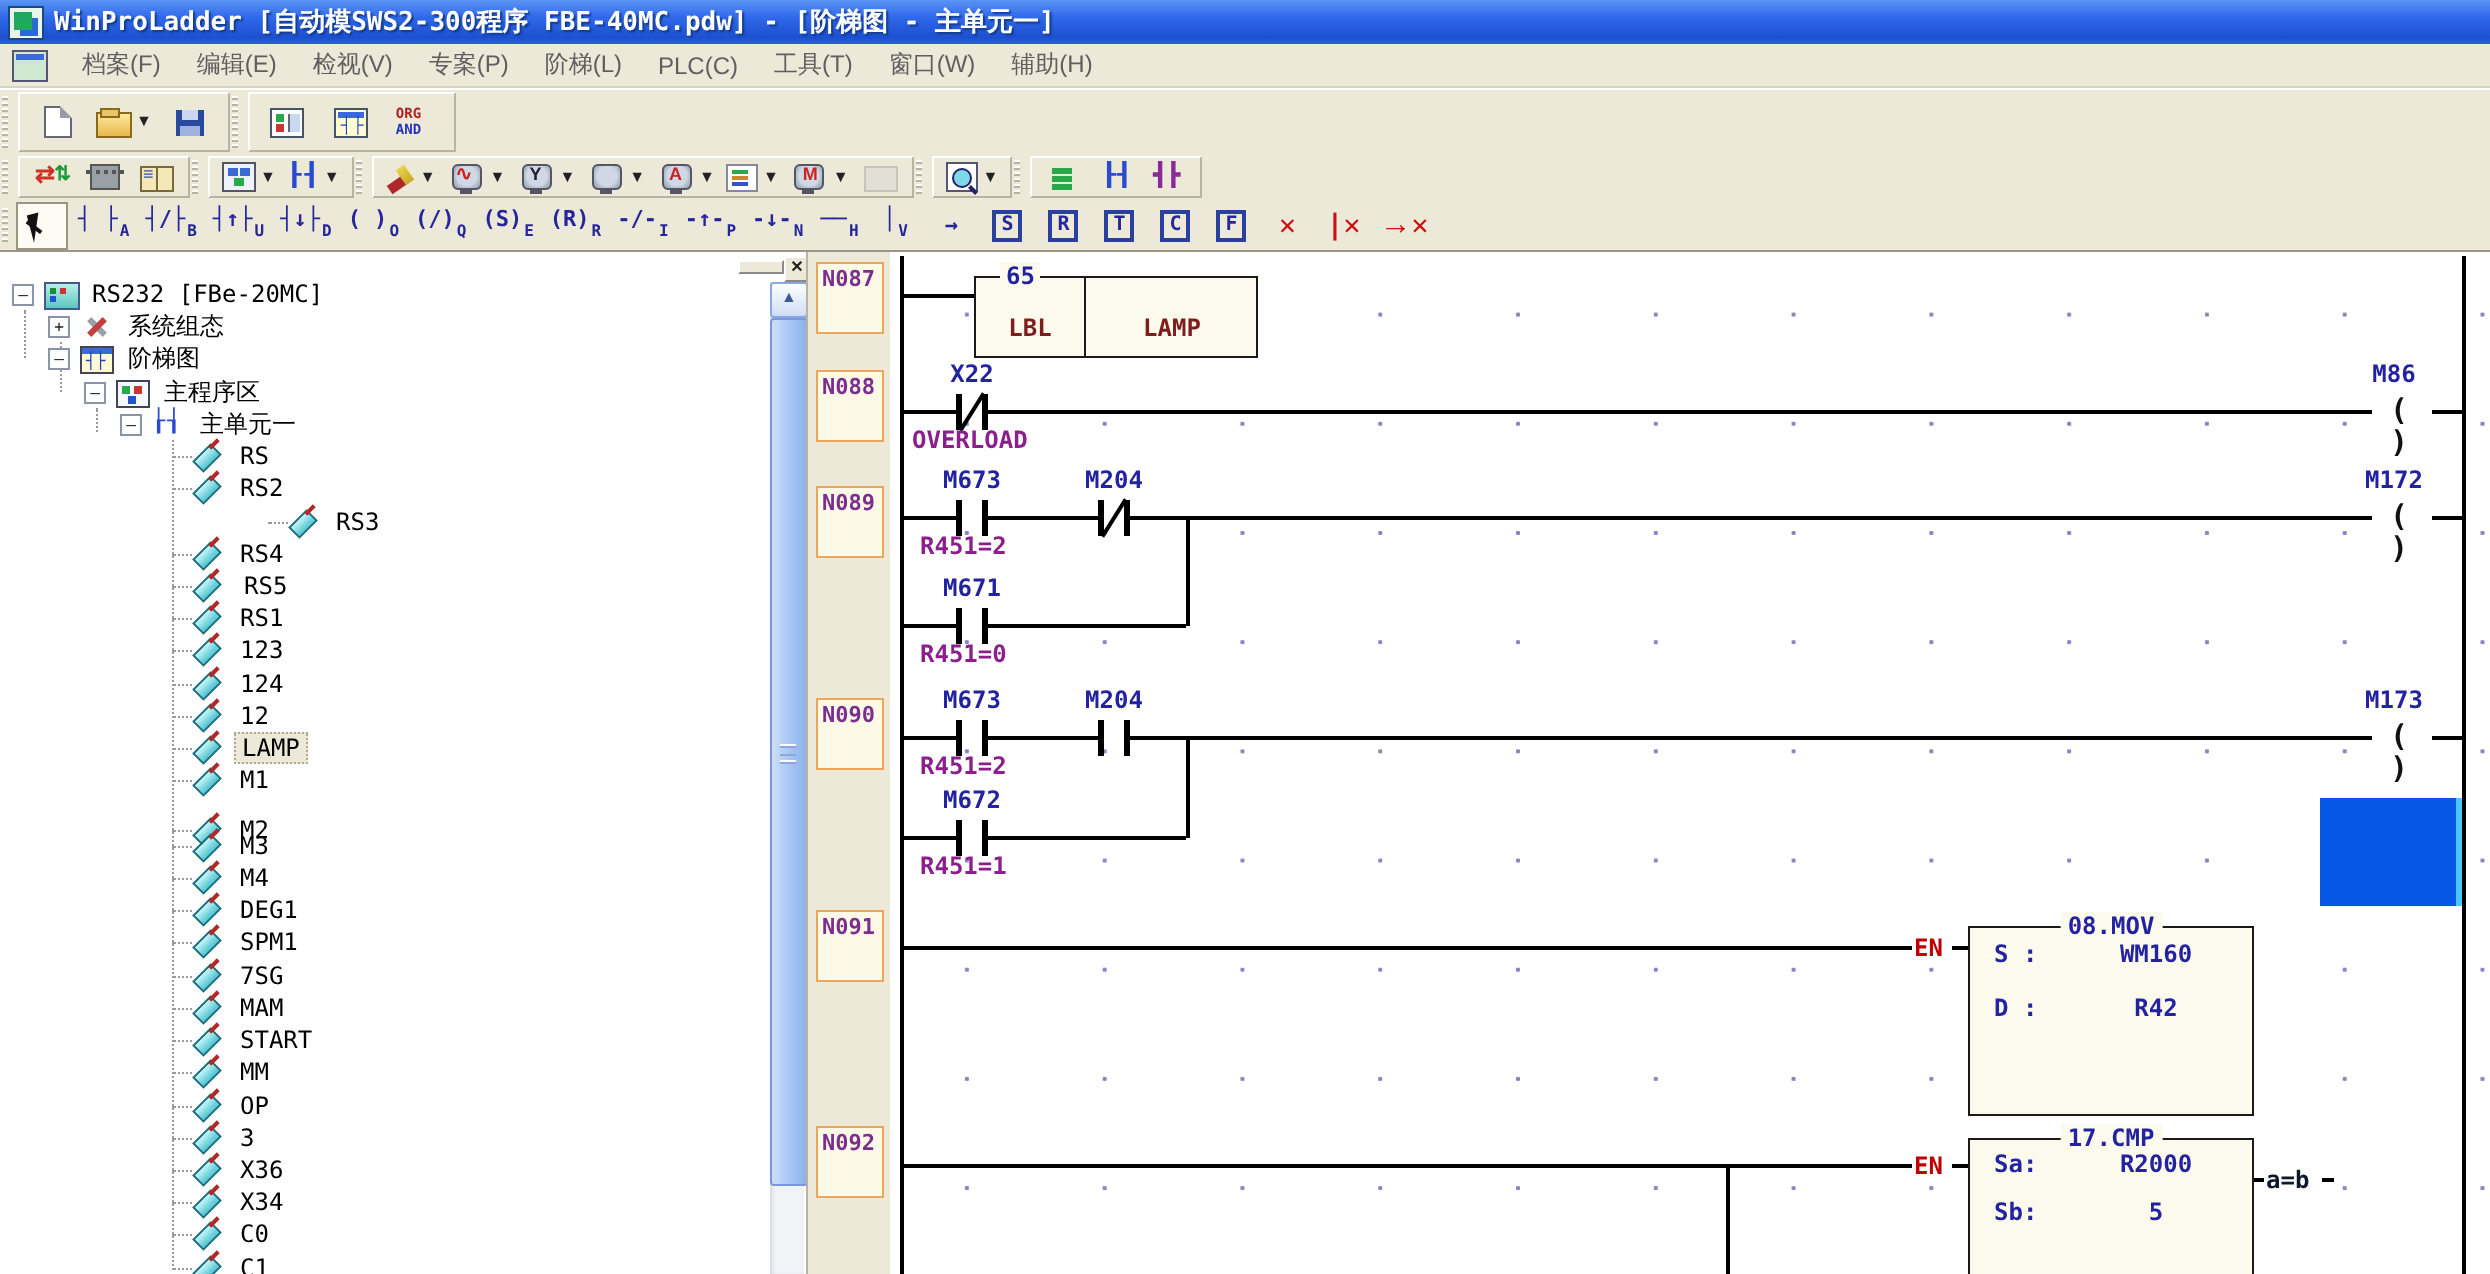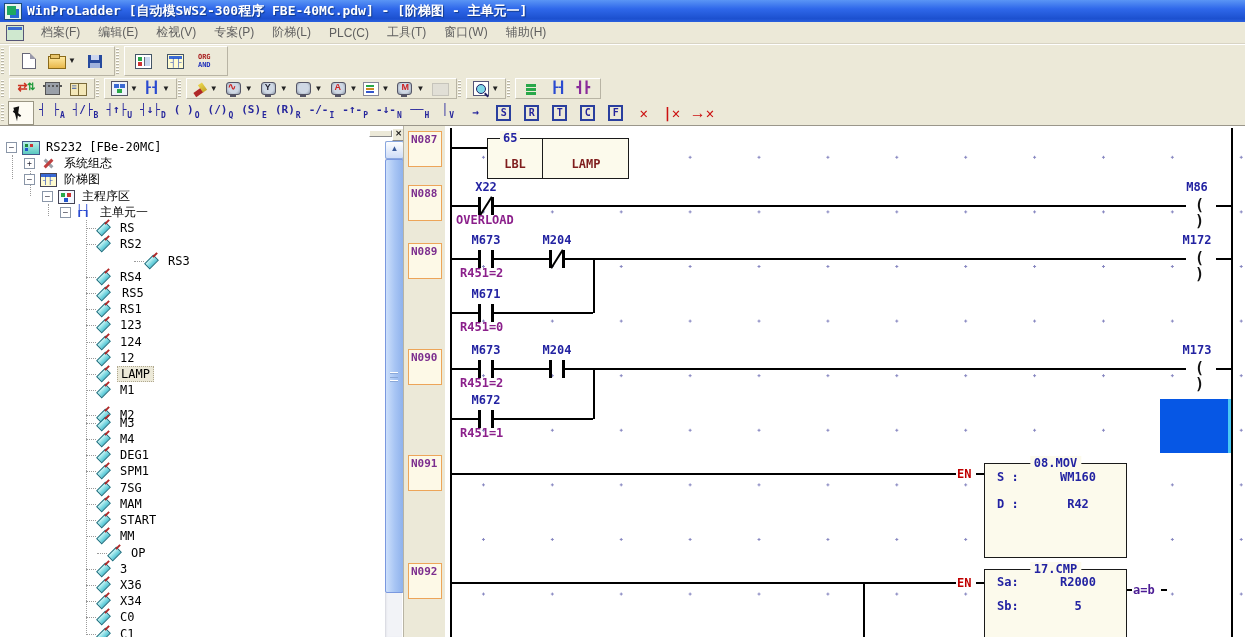--- a/index.html
+++ b/index.html
@@ -163,21 +163,21 @@
   .fblock{position:absolute;background:#fcfaec;border:1px solid #1a1a1a;box-sizing:border-box}
   .fblock .ftitle{position:absolute;top:-8px;left:50%;transform:translateX(-50%);background:#fcfaec;
      padding:0 4px;font:bold 12px "DejaVu Sans Mono",monospace;color:#2323a2;white-space:nowrap}
   .fblock .frow-l{position:absolute;left:12px;font:bold 12px "DejaVu Sans Mono",monospace;color:#2323a2}
   .fblock .frow-v{position:absolute;left:48px;width:90px;text-align:center;font:bold 12px "DejaVu Sans Mono",monospace;color:#2323a2}
   .fdiv{position:absolute;top:0;bottom:0;width:1px;background:#1a1a1a}
   .ftop-label{position:absolute;top:-8px;left:12px;background:#fcfaec;padding:0 3px;
      font:bold 12px "DejaVu Sans Mono",monospace;color:#2323a2}
   .cell-txt{position:absolute;text-align:center;font:bold 12px "DejaVu Sans Mono",monospace;color:#7f1d1d}
   .en-label{position:absolute;font:bold 12px "DejaVu Sans Mono",monospace;color:#c00000}
-  .out-label{position:absolute;font:bold 12px "DejaVu Sans Mono",monospace;color:#4c1d95;white-space:nowrap}
+  .out-label{position:absolute;font:bold 12px "DejaVu Sans Mono",monospace;color:#0f172a;white-space:nowrap}
   .cursor-cell{position:absolute;background:#0657e5}
   .cursor-cell::after{content:"";position:absolute;right:0;top:0;bottom:0;width:3px;background:#49c8f5}
 </style>
 </head>
 <body>
 
 <div id="titlebar">
   <span class="app-ico"></span>
   <span>WinProLadder  [自动模SWS2-300程序 FBE-40MC.pdw] - [阶梯图 - 主单元一]</span>
 </div>
@@ -517,21 +517,21 @@
       <div class="trow" style="left: 0px; top: 386px; width: 383px;">
         <div class="dot-h" style="left: 86px; top: 8px; width: 10px; position: absolute;"></div>
         <div class="tico tag" style="left: 96px;"></div>
         <span class="lbl" style="position: absolute; left: 117px;">START</span>
       </div>
       <div class="trow" style="left: 0px; top: 402px; width: 383px;">
         <div class="dot-h" style="left: 86px; top: 8px; width: 10px; position: absolute;"></div>
         <div class="tico tag" style="left: 96px;"></div>
         <span class="lbl" style="position: absolute; left: 117px;">MM</span>
       </div>
-      <div class="trow" style="left: 11px; top: 419px; width: 383px;">
+      <div class="trow" style="left: 0px; top: 419px; width: 383px;">
         <div class="dot-h" style="left: 86px; top: 8px; width: 10px; position: absolute;"></div>
         <div class="tico tag" style="left: 96px;"></div>
         <span class="lbl" style="position: absolute; left: 117px;">OP</span>
       </div>
       <div class="trow" style="left: 0px; top: 435px; width: 383px;">
         <div class="dot-h" style="left: 86px; top: 8px; width: 10px; position: absolute;"></div>
         <div class="tico tag" style="left: 96px;"></div>
         <span class="lbl" style="position: absolute; left: 117px;">3</span>
       </div>
       <div class="trow" style="left: 0px; top: 451px; width: 383px;">

